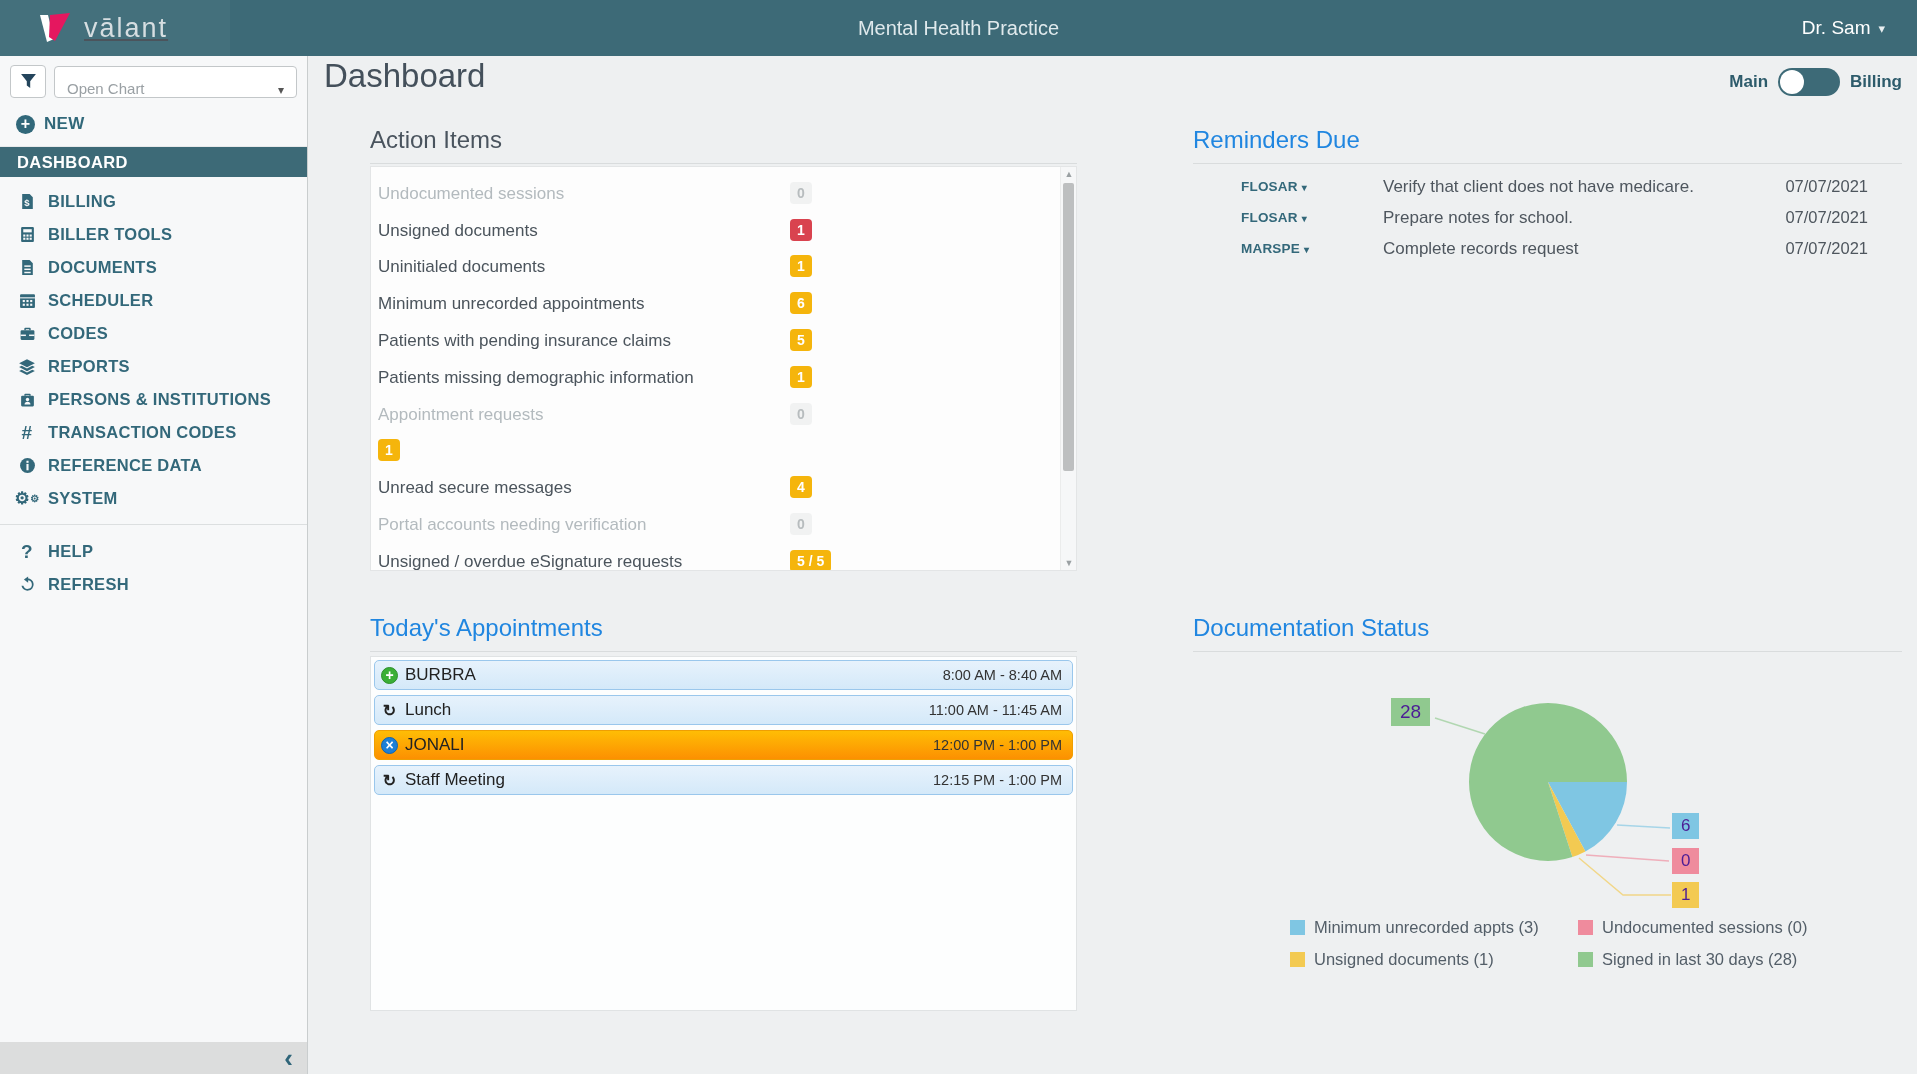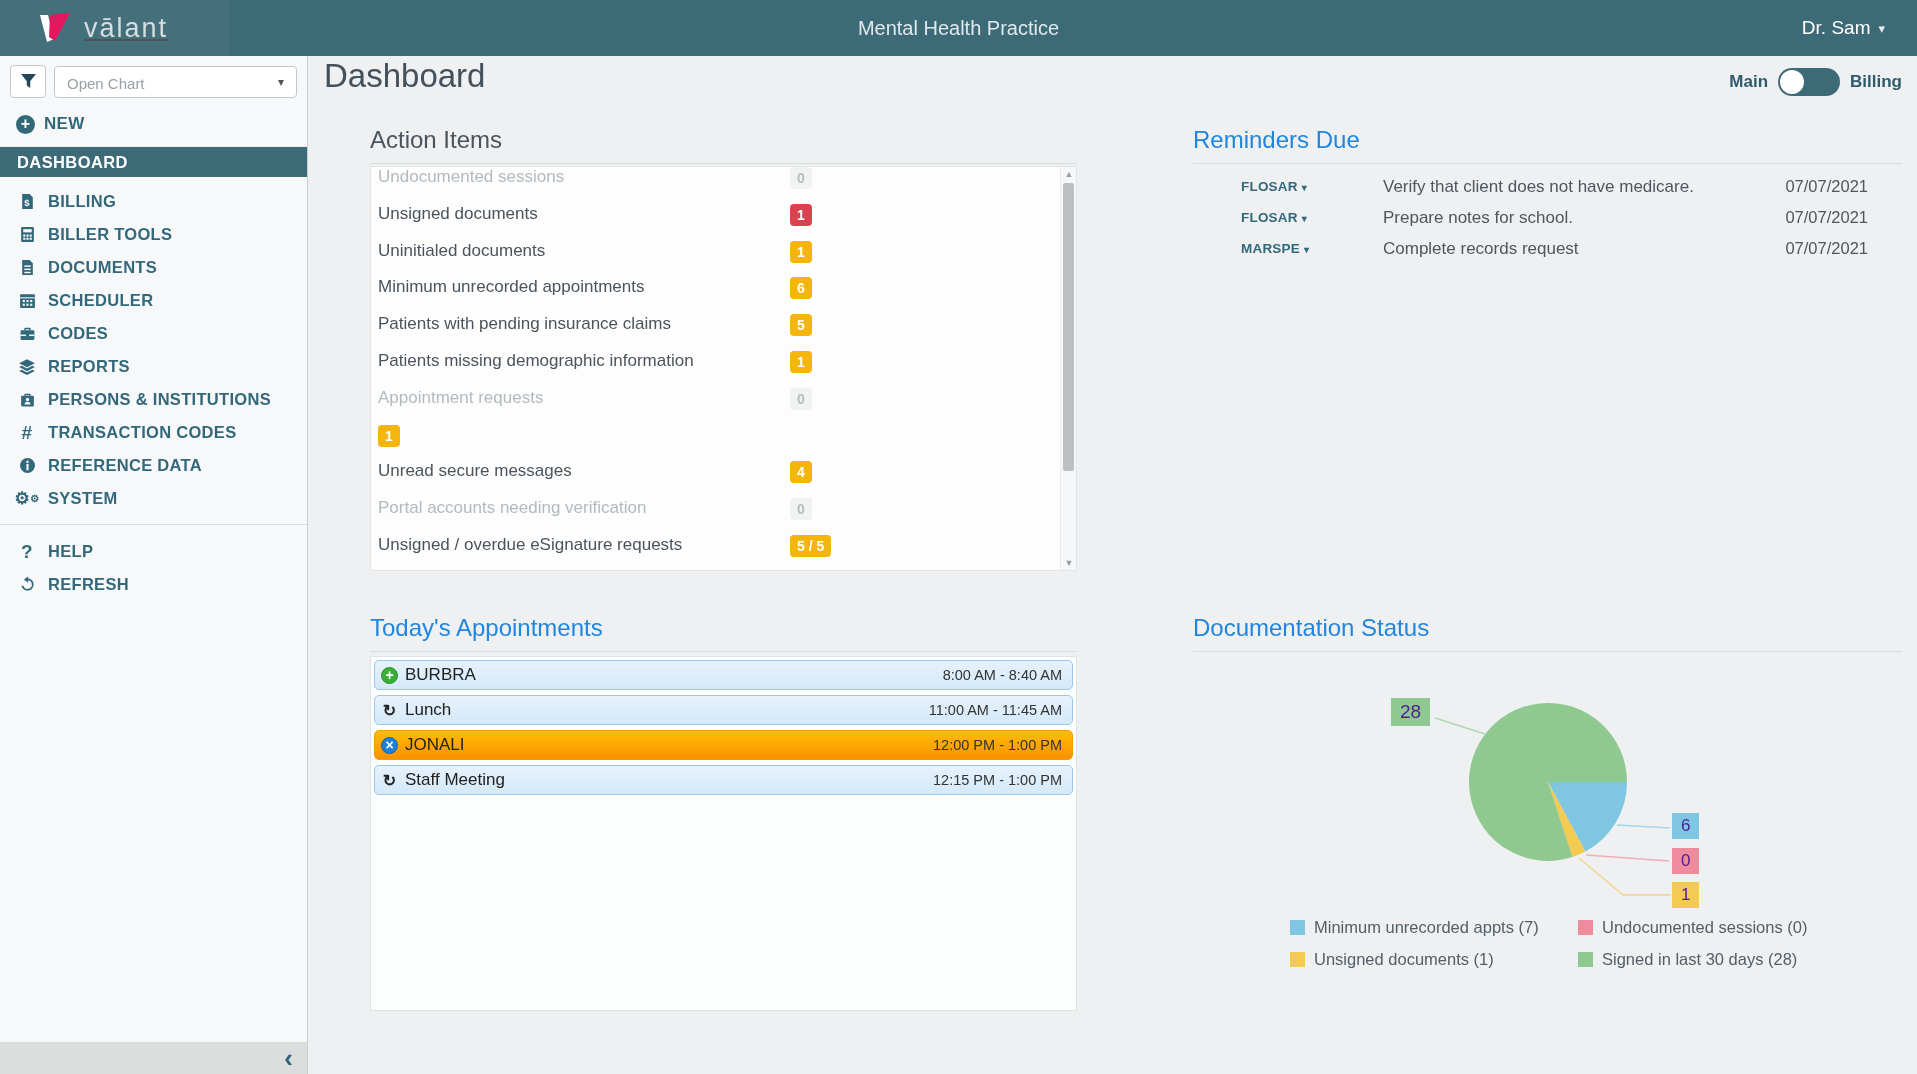--- a/index.html
+++ b/index.html
@@ -12,21 +12,21 @@
   .brand-mark { width:34px; height:30px; margin-right:12px; }
   .brand-text { font-size:27px; font-weight:300; letter-spacing:2px; color:#d6dee1; }
   .topbar-title { position:absolute; left:0; right:0; text-align:center; font-size:20px; color:#dfe9ec; }
   .topbar-user { position:absolute; right:32px; top:0; height:56px; display:flex; align-items:center; gap:8px; color:#fff; font-size:19px; cursor:pointer; }
   .topbar-user .caret { font-size:13px; color:#e8eef0; }
 
   
   .sidebar { position:absolute; left:0; top:56px; width:308px; height:1018px; background:#f7f8f9; border-right:1px solid #c9cdce; }
   .filter-row { display:flex; align-items:center; padding:9px 10px 6px 10px; gap:8px; }
   .filter-btn { width:36px; height:33px; background:#fff; border:1px solid #c3c7c9; border-radius:4px; display:flex; align-items:center; justify-content:center; cursor:pointer; }
-  .open-chart { flex:1; height:32px; background:#fff; border:1px solid #c3c7c9; border-radius:4px; display:flex; align-items:flex-start; padding:8px 12px; color:#9aa0a4; font-size:15px; cursor:pointer; }
+  .open-chart { flex:1; height:32px; background:#fff; border:1px solid #c3c7c9; border-radius:4px; display:flex; align-items:flex-end; padding:0 12px; color:#9aa0a4; font-size:15px; cursor:pointer; }
   .open-chart .caret { margin-left:auto; color:#555; font-size:12px; }
   .new-row { display:flex; align-items:center; gap:9px; padding:10px 0 12px 16px; border-bottom:1px solid #e8eaeb; cursor:pointer; }
   .new-icon { width:19px; height:19px; border-radius:50%; background:#31687a; color:#fff; font-size:16px; font-weight:bold; line-height:18px; text-align:center; }
   .new-label { color:#31687a; font-weight:bold; font-size:17px; letter-spacing:.3px; }
   .dash-item { height:30px; background:#3d6a77; color:#fff; font-weight:bold; font-size:16.5px; letter-spacing:.4px; display:flex; align-items:center; padding-left:17px; margin-bottom:8px; cursor:pointer; }
   .menu { list-style:none; }
   .menu li { height:33px; display:flex; align-items:center; gap:10px; padding-left:16px; color:#33687a; font-weight:bold; font-size:16.5px; letter-spacing:.3px; cursor:pointer; }
   .menu li .mi { width:22px; display:flex; justify-content:center; align-items:center; color:#33687a; }
   .mi svg { fill:#33687a; }
   .mi.glyph { font-size:19px; font-weight:bold; }
@@ -41,21 +41,21 @@
   .view-toggle .tlabel { font-size:17px; font-weight:bold; color:#2d5b6b; }
   .switch { width:62px; height:28px; border-radius:14px; background:#3d6a77; position:relative; cursor:pointer; }
   .switch .knob { position:absolute; left:2px; top:2px; width:24px; height:24px; border-radius:50%; background:#fff; }
 
   .section-title { font-size:24px; padding-bottom:9px; border-bottom:1px solid #d9dcdd; }
   .t-dark { color:#4a545e; }
   .t-blue { color:#2086e0; cursor:pointer; }
 
   .sec-action { position:absolute; left:62px; top:70px; width:707px; }
   .action-list { position:relative; margin-top:2px; height:405px; background:#fdfdfd; border:1px solid #e3e5e6; overflow:hidden; }
-  .action-row { height:36.8px; display:flex; align-items:flex-start; padding-left:7px; cursor:pointer; }
+  .action-row { height:36.8px; display:flex; align-items:flex-end; padding-left:7px; cursor:pointer; }
   .action-label { font-size:17px; width:412px; }
   .action-label.muted { color:#b3babe; }
   .badge { font-size:14px; font-weight:bold; padding:3px 7px; border-radius:4px; color:#fff; white-space:nowrap; }
   .badge.yellow { background:#f5b50c; }
   .badge.red { background:#d9434f; }
   .badge.muted { background:#f1f2f2; color:#b7bcbe; }
   .scrollbar { position:absolute; right:0; top:0; width:16px; height:100%; background:#f6f7f8; border-left:1px solid #ebecec; }
   .sb-arrow { position:absolute; left:0; width:16px; height:14px; color:#9aa0a3; font-size:9px; text-align:center; line-height:14px; cursor:pointer; }
   .sb-thumb { position:absolute; left:2px; top:16px; width:11px; height:288px; background:#bdbfc0; border-radius:2px; cursor:pointer; }
 
@@ -383,21 +383,21 @@
           <polyline points="393,199 476,205" fill="none" stroke="#ef8b9d" stroke-opacity="0.65" stroke-width="1.5"></polyline>
           <polyline points="386,202 430,239 478,239" fill="none" stroke="#f3ca52" stroke-opacity="0.65" stroke-width="1.5"></polyline>
         </svg>
         <div class="callout" style="left:198px;top:42px;background:#90c98f;font-size:19px">28</div>
         <div class="callout" style="left:479px;top:157px;background:#7fc6e3;font-size:17px">6</div>
         <div class="callout" style="left:479px;top:192px;background:#ef8b9d;font-size:17px">0</div>
         <div class="callout" style="left:479px;top:226px;background:#f3ca52;font-size:17px">1</div>
         <div class="legend">
           <div class="leg-item">
             <span class="leg-sw" style="background:#7fc6e3"></span>
-            <span>Minimum unrecorded appts (7)</span>
+            <span>Minimum unrecorded appts (3)</span>
           </div>
           <div class="leg-item">
             <span class="leg-sw" style="background:#ef8b9d"></span>
             <span>Undocumented sessions (0)</span>
           </div>
           <div class="leg-item">
             <span class="leg-sw" style="background:#f3ca52"></span>
             <span>Unsigned documents (1)</span>
           </div>
           <div class="leg-item">

